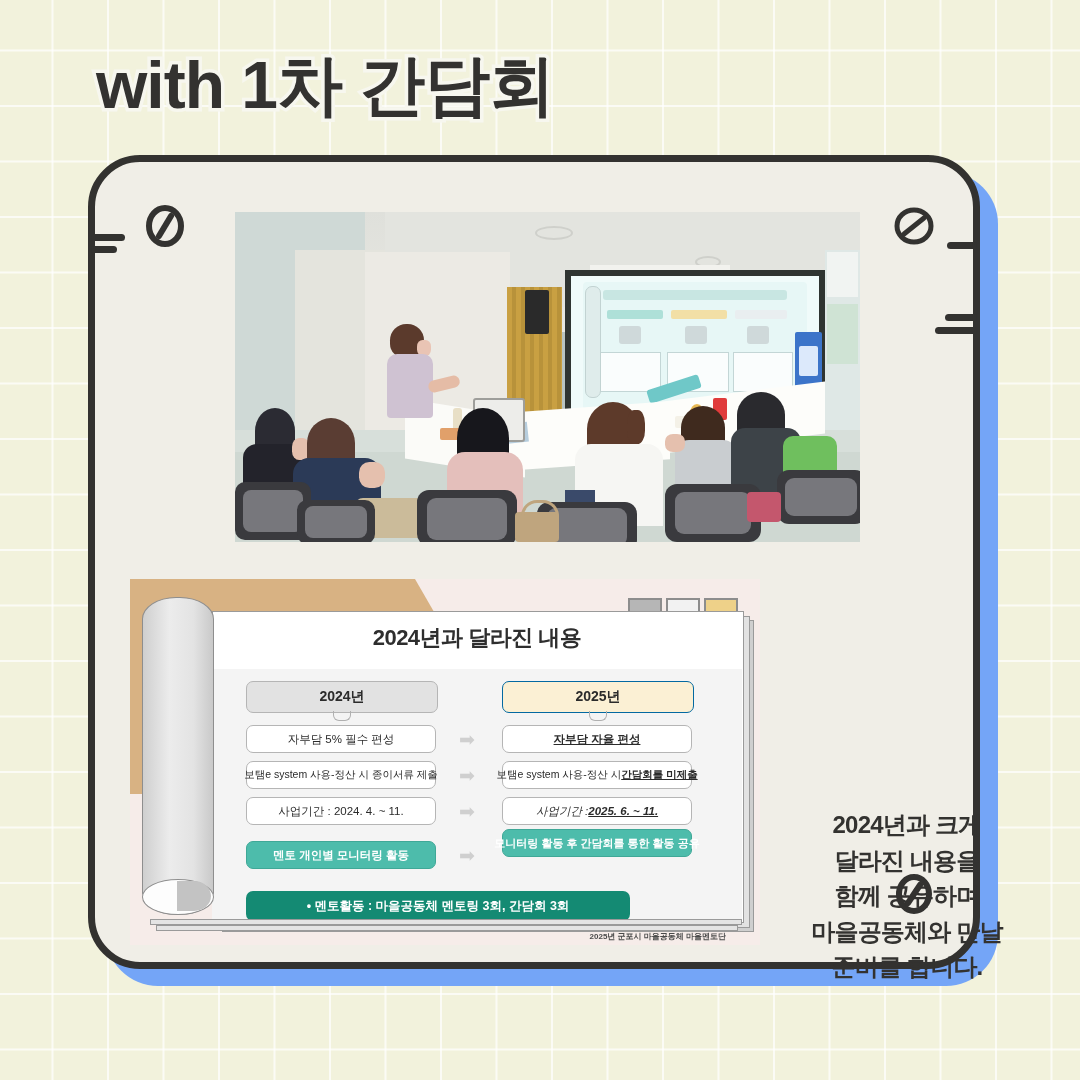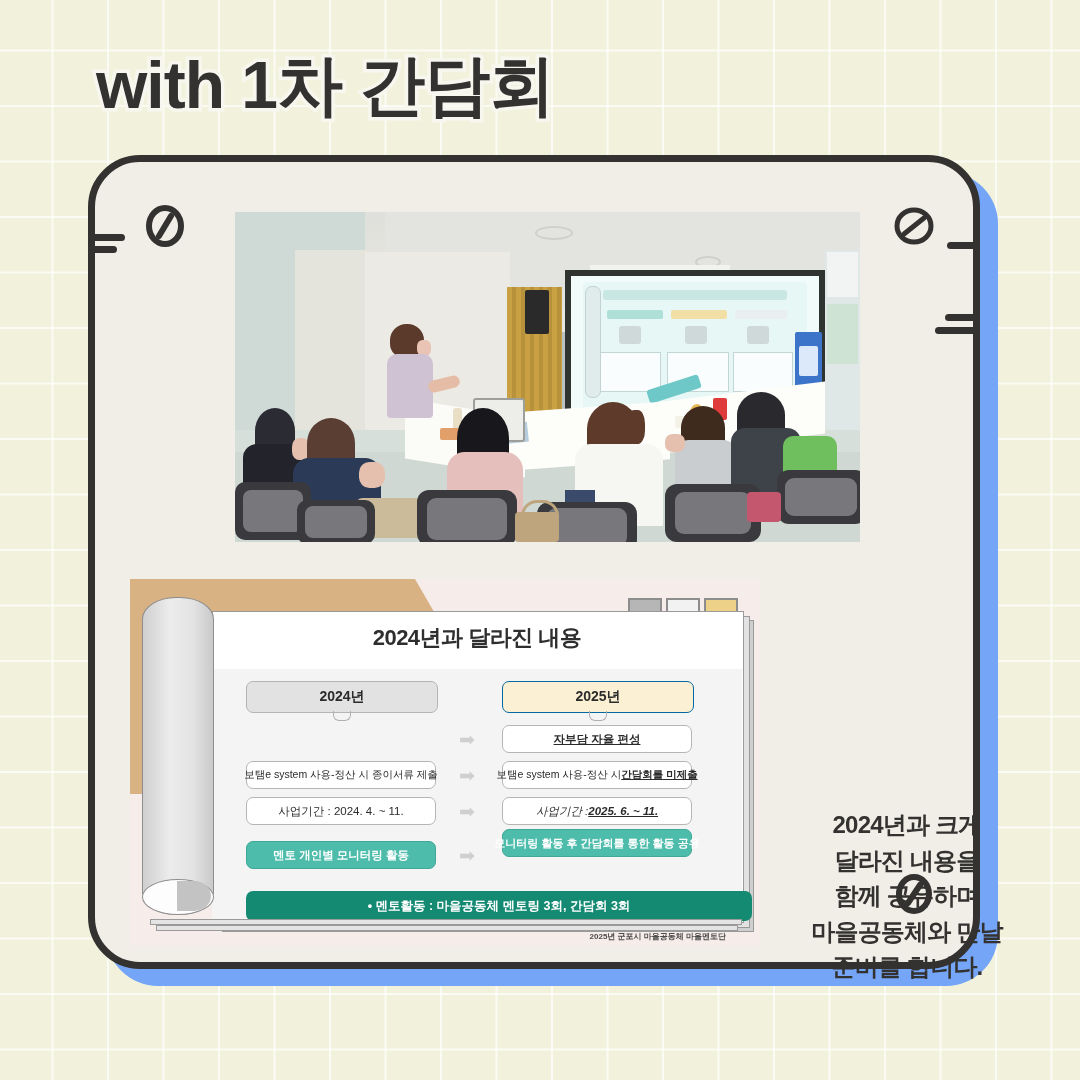--- a/index.html
+++ b/index.html
@@ -95,21 +95,21 @@
     white-space:nowrap;box-sizing:border-box;padding:0 4px;}
   .rowL{left:34px;width:190px;background:#fff;border:1px solid #b5b5b5;}
   .rowR{left:290px;width:190px;background:#fff;border:1px solid #b5b5b5;}
   .rowL.teal{background:#4dbcab;border:1px solid #3fa897;color:#fff;font-weight:bold;}
   .rowR.teal{background:#4dbcab;border:1px solid #3fa897;color:#fff;font-weight:bold;}
   .rowR b{font-weight:bold;text-decoration:underline;}
   .arrow{position:absolute;left:243px;width:24px;height:28px;
     display:flex;align-items:center;justify-content:center;
     font-size:19px;color:#cfcfcf;}
   #fullbar{
-    position:absolute;left:34px;width:506px;height:30px;top:222px;
+    position:absolute;left:34px;width:384px;height:30px;top:222px;
     background:#148a73;border-radius:7px;color:#fff;font-size:12.5px;
     display:flex;align-items:center;justify-content:center;font-weight:bold;}
   #slide-credit{
     position:absolute;right:16px;top:262px;font-size:8px;color:#4a4a4a;font-weight:bold;}
 
   
   #curl{position:absolute;left:12px;top:18px;width:70px;height:316px;
     background:linear-gradient(to right,#cfcfcf 0%,#ececec 38%,#e3e3e3 72%,#c9c9c9 100%);
     border:1.5px solid #8e8e8e;border-radius:34px/22px;z-index:6;}
   #curl-bot{position:absolute;left:12px;top:300px;width:70px;height:34px;
@@ -285,20 +285,21 @@
 
     <div id="slide-inner">
       <div id="slide-title">2024년과 달라진 내용</div>
 
       <div id="slide-body">
         <div class="colhead" id="head2024">2024년</div>
         <div class="colhead" id="head2025">2025년</div>
         <div class="vconn" style="left:121px;"></div>
         <div class="vconn" style="left:377px;"></div>
 
+        <div class="row rowL" style="top:56px;">자부담 5% 필수 편성</div>
         <div class="arrow" style="top:56px;">➡</div>
         <div class="row rowR" style="top:56px;">
           <span></span>
             <b>자부담 자율 편성</b>
         </div>
 
         <div class="row rowL" style="top:92px;font-size:10.5px;">보탬e system 사용-정산 시 종이서류 제출</div>
         <div class="arrow" style="top:92px;">➡</div>
         <div class="row rowR" style="top:92px;font-size:10.5px;">
           <span>보탬e system 사용-정산 시 </span>

